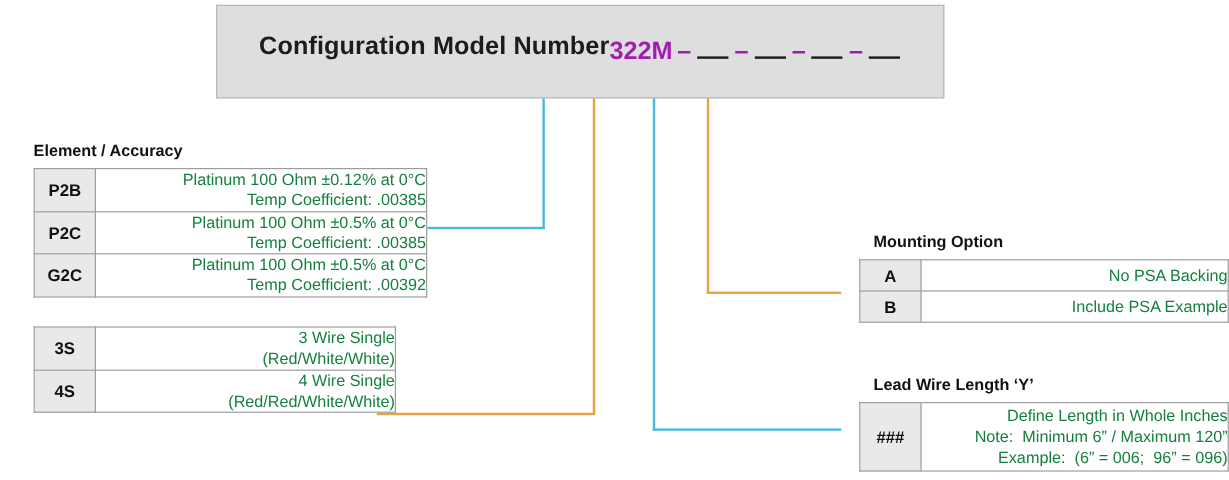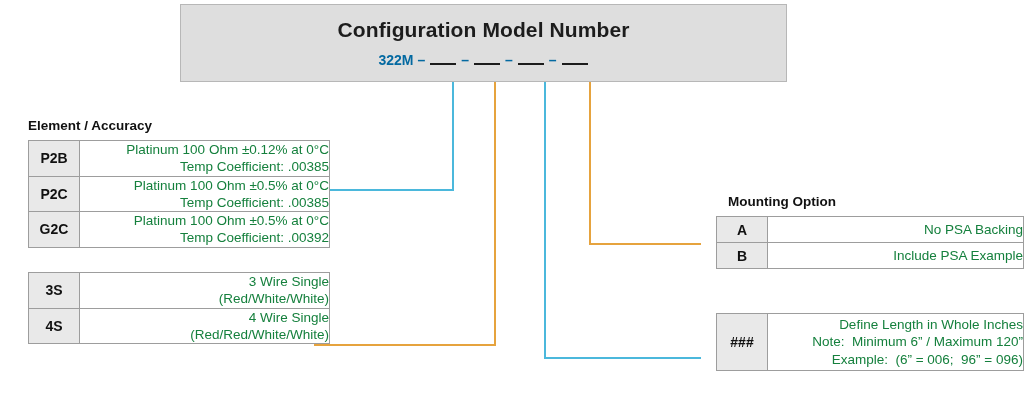--- a/index.html
+++ b/index.html
@@ -23,35 +23,35 @@
   .model-box {
     position: absolute;
     left: 180px;
     top: 4px;
     width: 607px;
     height: 78px;
     background: #dedede;
     border: 1px solid #b7b7b7;
     box-sizing: border-box;
     display: flex;
-    flex-direction: column;
+    flex-direction: row;
     align-items: center;
     justify-content: center;
   }
   .model-title {
     font-size: 21px;
     font-weight: bold;
     color: #1c1c1c;
     letter-spacing: .1px;
     margin-bottom: 8px;
   }
   .model-code {
-    font-size: 14px;
-    font-weight: bold;
-    color: #0369a1;
+    font-size: 21px;
+    font-weight: bold;
+    color: #a21caf;
     display: flex;
     align-items: baseline;
     white-space: pre;
   }
   .model-code .seg {
     display: inline-block;
     border-bottom: 2px solid #1c1c1c;
     width: 26px;
     height: 13px;
     margin: 0 1px;
@@ -94,21 +94,21 @@
     background: #ffffff;
     font-size: 13.5px;
     color: #15803d;
     padding: 3px 0 3px 8px;
     line-height: 1.28;
     white-space: pre;
     text-align: right;
   }
 
   
-  .tbl-element { width: 302px; }
+  .tbl-element { width: 328px; }
   .tbl-element .code { width: 50px; }
   .tbl-element td { height: 33px; }
 
   .tbl-lead { width: 302px; }
   .tbl-lead .code { width: 50px; }
   .tbl-lead td { height: 33px; }
 
   .tbl-mount { width: 308px; }
   .tbl-mount .code { width: 50px; }
   .tbl-mount td { height: 25px; }
@@ -208,20 +208,21 @@
         </tr>
         <tr>
           <td class="code">B</td>
           <td class="desc">Include PSA Example</td>
         </tr>
       </tbody>
     </table>
   </div>
 
   <div class="section" style="left:712px; top:313px;">
+    <div class="section-title">Lead Wire Length ‘Y’</div>
     <table class="opt tbl-length" style="margin-left:-12px;">
       <tbody>
         <tr>
           <td class="code">###</td>
           <td class="desc">Define Length in Whole Inches
 Note:  Minimum 6” / Maximum 120”
 Example:  (6” = 006;  96” = 096)</td>
         </tr>
       </tbody>
     </table>

